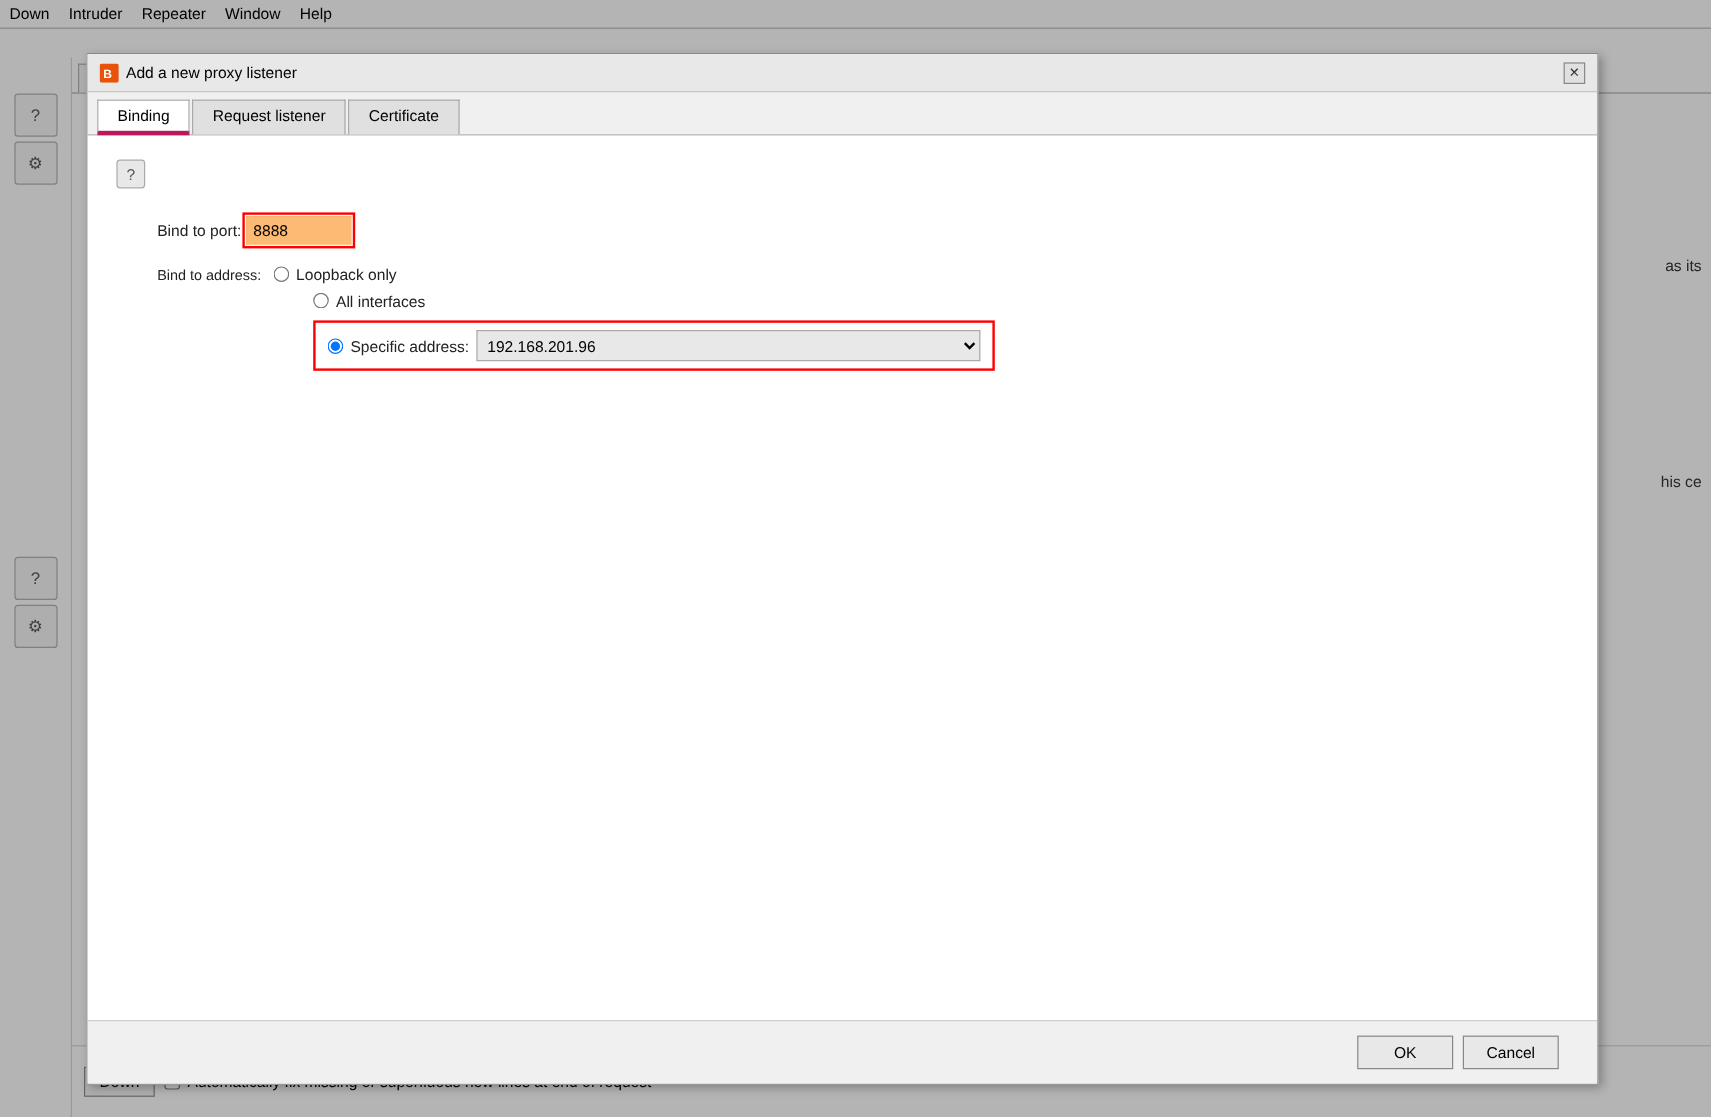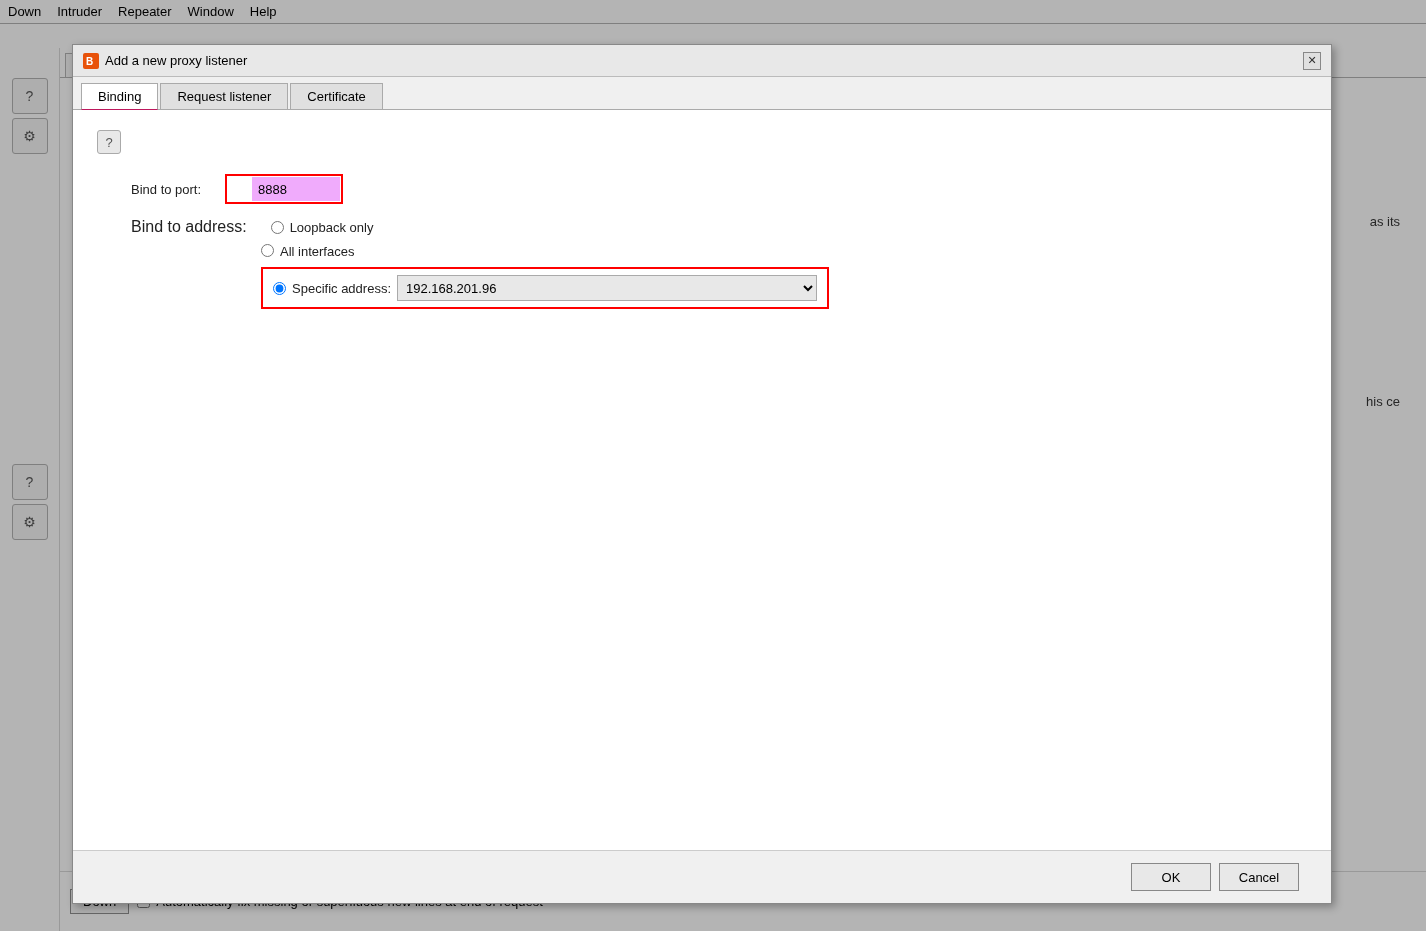--- a/index.html
+++ b/index.html
@@ -174,21 +174,21 @@
       border: 1px solid #aaa;
       border-bottom: none;
       background: #e0e0e0;
       cursor: pointer;
       font-size: 13px;
       margin-right: 2px;
     }
 
     .dialog-tab.active {
       background: #ffffff;
-      border-bottom: 1px solid #be185d;
+      border-bottom: 4px solid #be185d;
       margin-bottom: -1px;
     }
 
     
     .dialog-body {
       flex: 1;
       padding: 20px 24px;
       background: #ffffff;
       overflow: auto;
     }
@@ -222,37 +222,36 @@
     }
 
     .form-section {
       margin-left: 34px;
     }
 
     .form-row {
       display: flex;
       align-items: center;
       margin-bottom: 14px;
-      gap: 24px;
+      gap: 1px;
     }
 
     .form-label {
       font-size: 13px;
       color: #222;
       white-space: nowrap;
     }
 
     .port-input {
       width: 90px;
       height: 26px;
       border: 2px solid red;
       padding: 2px 6px;
       font-size: 13px;
-      background: #f0abfc;
-      margin-left: 24px;
+      background: #fdba74;
     }
 
     .radio-label {
       font-size: 13px;
       color: #222;
     }
 
     
     .specific-address-row {
       display: flex;
@@ -298,21 +297,21 @@
     .sidebar-group {
       margin-bottom: 20px;
       display: flex;
       flex-direction: column;
       gap: 4px;
     }
 
     
     .bg-text-right {
       position: absolute;
-      right: 26px;
+      right: 8px;
       color: #333;
       font-size: 13px;
     }
 
     .down-btn {
       padding: 4px 12px;
       border: 1px solid #888;
       background: #e8e8e8;
       cursor: pointer;
       font-size: 13px;
@@ -327,24 +326,24 @@
 
     
     .port-wrapper {
       border: 2px solid red;
       padding: 1px;
       display: inline-block;
     }
 
     
     .bind-address-label {
-      font-size: 16px;
+      font-size: 12px;
       color: #222;
       white-space: nowrap;
-      margin-right: 16px;
+      margin-right: 2px;
     }
   </style>
 </head>
 <body>
 
 <div class="menu-bar">
   <span>Down</span>
   <span>Intruder</span>
   <span>Repeater</span>
   <span>Window</span>

